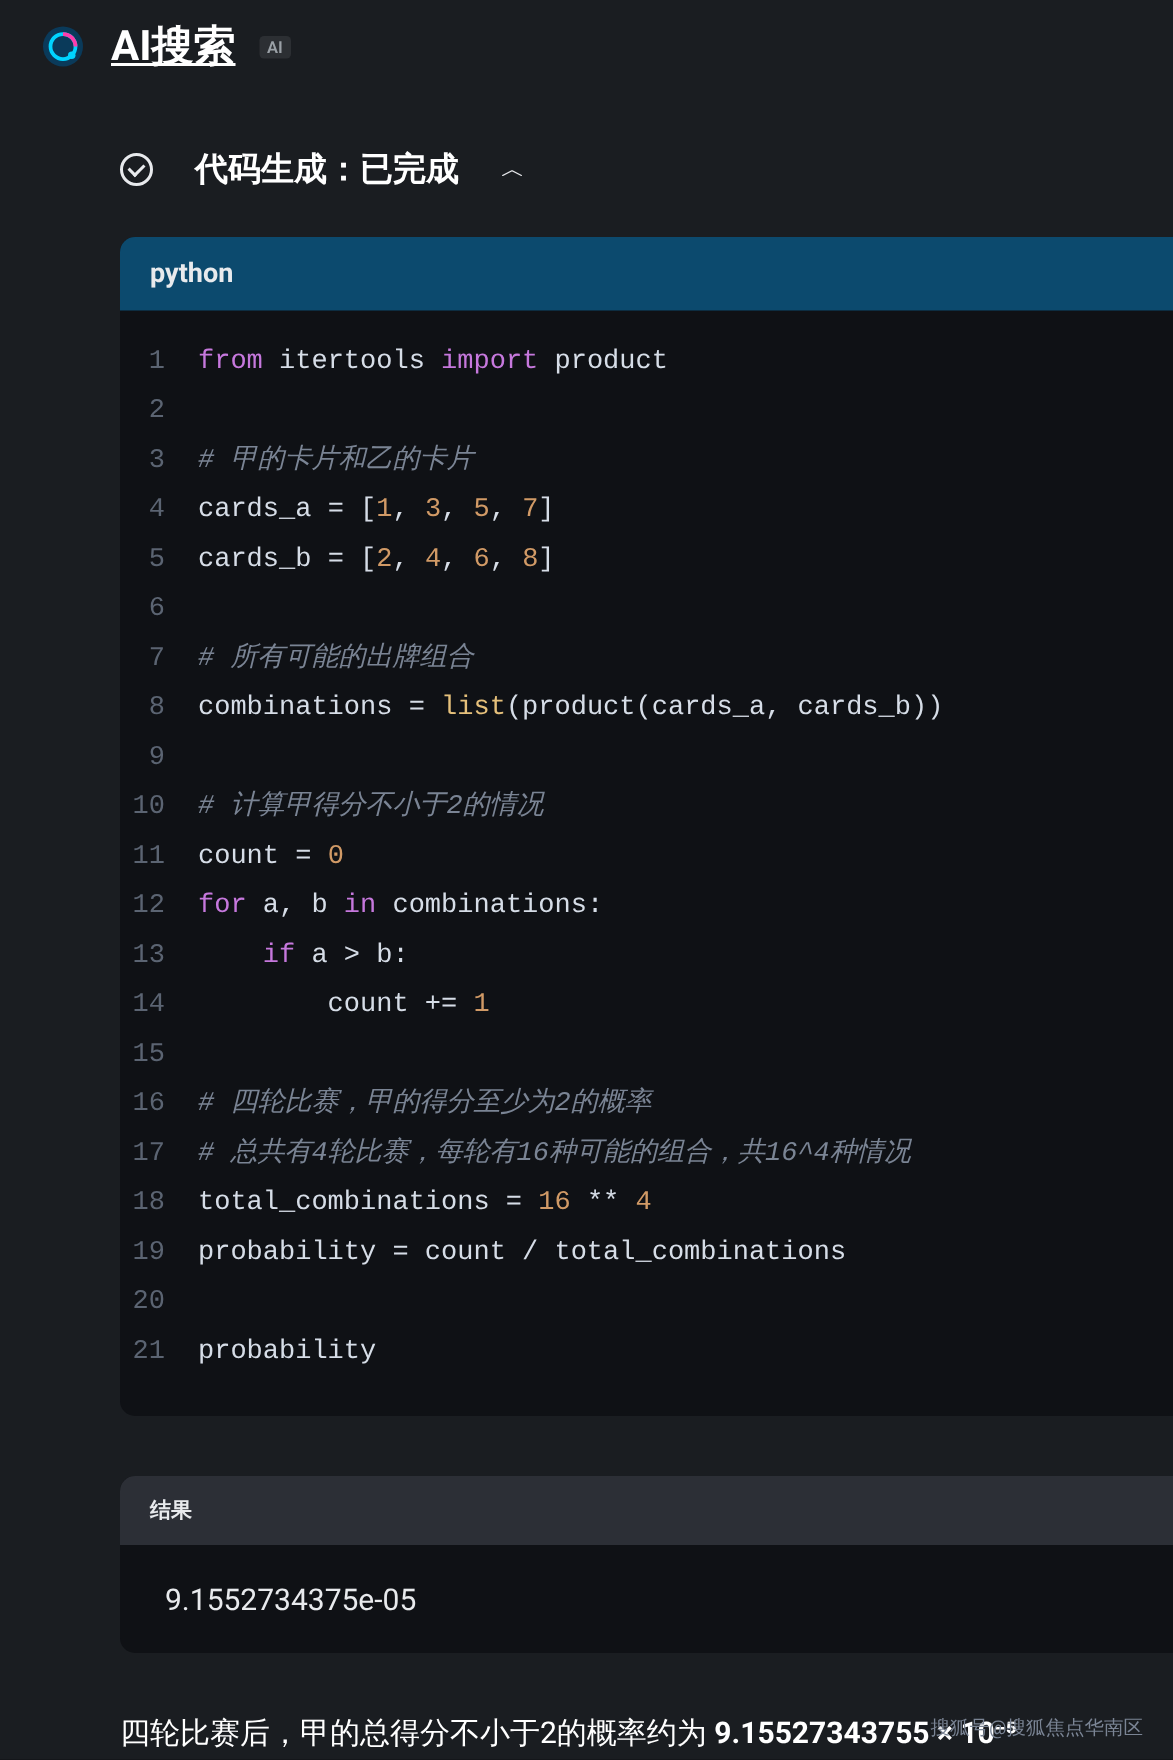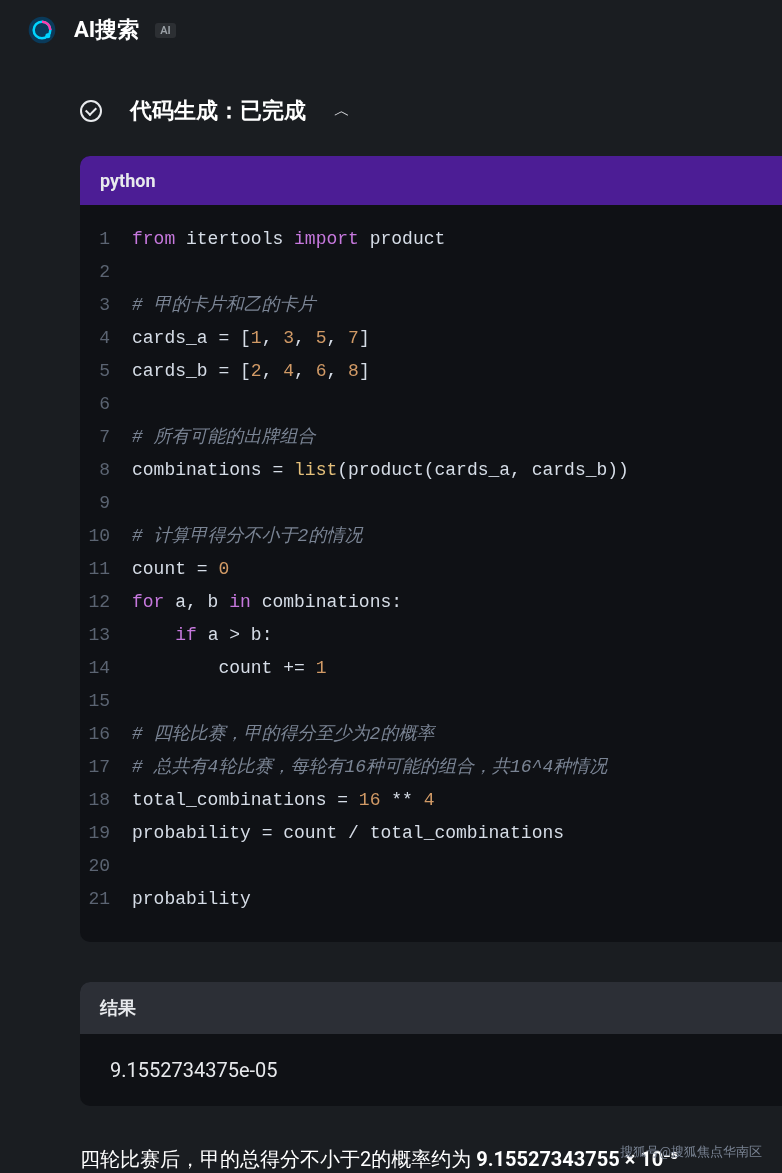--- a/index.html
+++ b/index.html
@@ -20,23 +20,24 @@
 }
 .logo {
   width:36px; height:36px;
   border-radius:50%;
   background:radial-gradient(circle at 35% 35%, #1a1d21 0%, #1a1d21 100%);
   display:flex; align-items:center; justify-content:center;
   position:relative;
 }
 .logo svg { width:30px; height:30px; }
 .title {
-  font-size:22px;
+  font-size:28px;
   font-weight:700;
   color:#fff;
+  text-decoration:underline;
 }
 .ai-badge {
   font-size:11px;
   color:#9aa0a6;
   background:#2c2f33;
   border-radius:3px;
   padding:1px 5px;
   font-weight:600;
   margin-left:2px;
   text-align:center;
@@ -71,21 +72,21 @@
   color:#e8eaed;
 }
 .code-card {
   margin:10px 0 0 80px;
   background:#0f1115;
   border-radius:10px 0 0 10px;
   overflow:hidden;
   width:702px;
 }
 .code-header {
-  background:#4c1d95;
+  background:#0c4a6e;
   padding:14px 20px;
   font-size:18px;
   font-weight:700;
   color:#e8eaed;
 }
 .code-body {
   padding:18px 0 26px 0;
   font-family:"SF Mono",Monaco,Consolas,"Liberation Mono",monospace;
   font-size:18px;
   line-height:33px;
@@ -120,21 +121,21 @@
 .result-card {
   margin:40px 0 0 80px;
   width:702px;
   background:#0f1115;
   border-radius:10px 0 0 10px;
   overflow:hidden;
 }
 .result-header {
   background:#2c2f36;
   padding:14px 20px;
-  font-size:18px;
+  font-size:14px;
   font-weight:700;
 }
 .result-body {
   padding:24px 30px;
   font-size:20px;
   color:#e8eaed;
 }
 .summary {
   margin:40px 80px 0 80px;
   font-size:20px;

